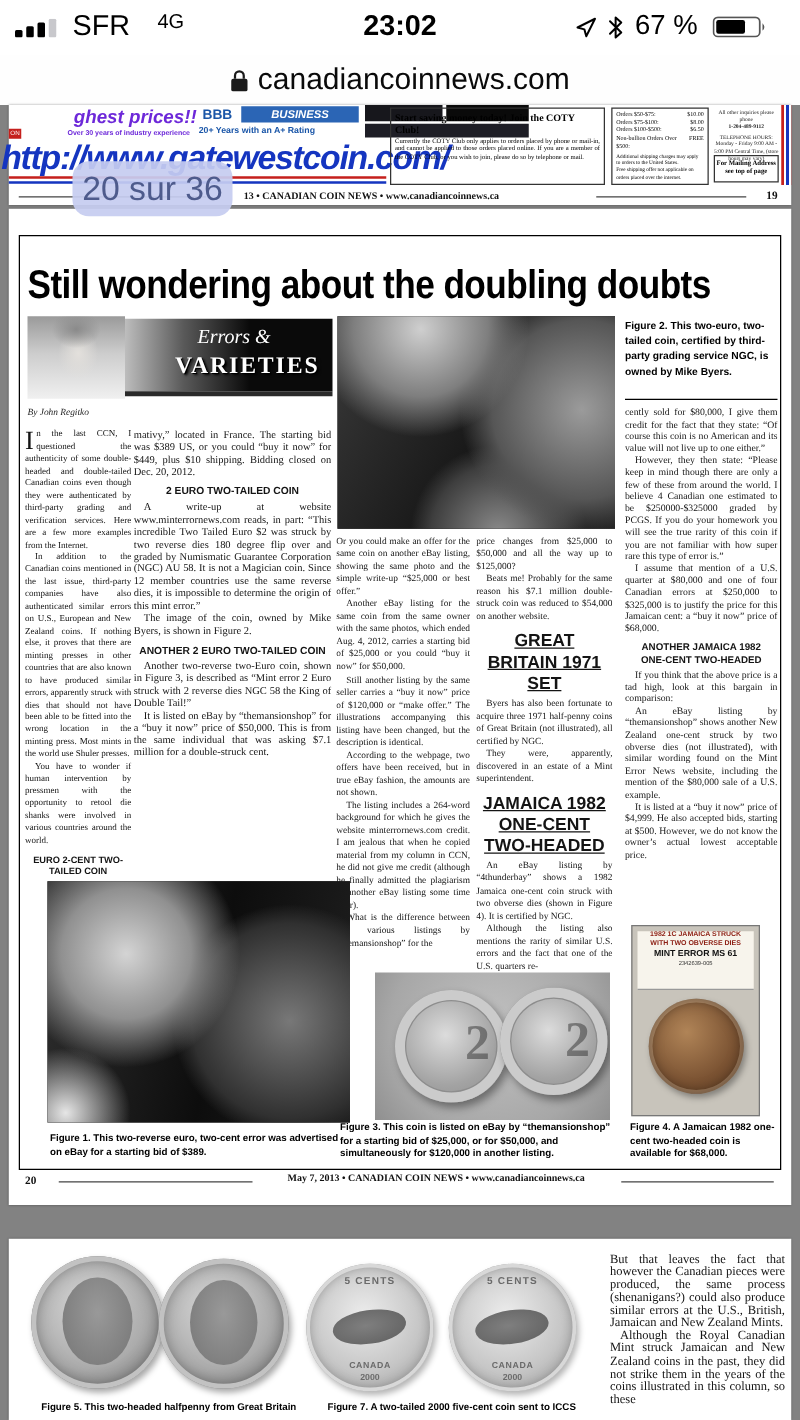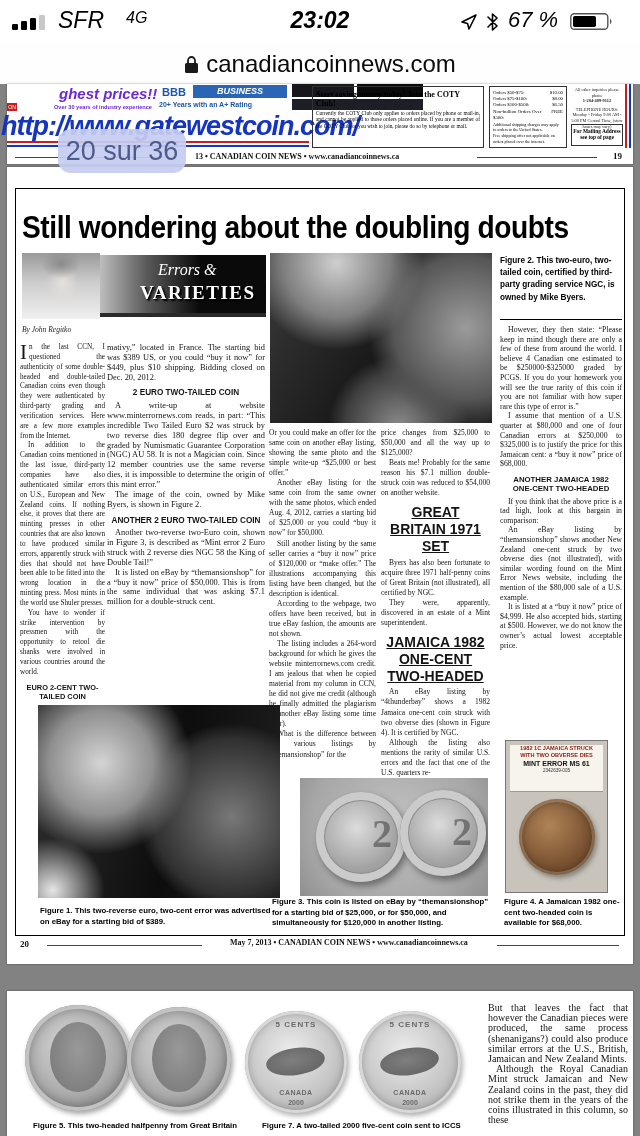--- a/index.html
+++ b/index.html
@@ -1,21 +1,21 @@
 <!DOCTYPE html>
 <html><head>
 <meta charset="utf-8">
 <style>
   html,body{margin:0;padding:0;background:#555;}
   #screen{position:relative;width:640px;height:1136px;margin:0 auto;background:#fff;overflow:hidden;
           font-family:"Liberation Sans",sans-serif;-webkit-font-smoothing:antialiased;}
   .abs{position:absolute;}
 
   
-  #statusbar{position:absolute;left:0;top:0;width:640px;height:44px;background:#fff;color:#000;font-style:italic;}
+  #statusbar{position:absolute;left:0;top:0;width:640px;height:44px;background:#fff;color:#000;}
   .sb-txt{position:absolute;top:7px;font-size:23px;font-weight:400;color:#000;}
   #sb-time{left:0;right:0;text-align:center;font-weight:700;}
   .sb-ico{position:absolute;}
 
   
   #urlbar{position:absolute;left:0;top:44px;width:640px;height:40px;background:#fefefe;
           border-bottom:1px solid #e2e2e2;display:flex;align-items:center;justify-content:center;gap:7px;}
   #urlbar span{font-size:24px;color:#0a0a0a;}
 
   
@@ -213,21 +213,21 @@
       <div class="abs photo" id="author-photo" style="left:15px;top:86px;width:78px;height:66px;"></div>
       <div class="abs" id="banner" style="left:93px;top:88px;width:166px;height:58px;">
         <span class="banner-l1">Errors &amp;</span>
         <span class="banner-l2">VARIETIES</span>
       </div>
       <div class="abs" id="byline" style="left:15px;top:158px;">By John Regitko</div>
 
       <div class="col c1" style="left:13px;top:176px;width:85px;height:360px;">
           <div class="t-pd">In the last CCN, I questioned the authenticity of some double-headed and double-tailed Canadian coins even though they were authenticated by third-party grading and verification services. Here are a few more examples from the Internet.</div>
           <div class="t-p">In addition to the Canadian coins mentioned in the last issue, third-party companies have also authenticated similar errors on U.S., European and New Zealand coins. If nothing else, it proves that there are minting presses in other countries that are also known to have produced similar errors, apparently struck with dies that should not have been able to be fitted into the wrong location in the minting press. Most mints in the world use Shuler presses.</div>
-          <div class="t-p">You have to wonder if strike intervention by pressmen with the opportunity to retool die shanks were involved in various countries around the world.</div>
+          <div class="t-p">You have to wonder if human intervention by pressmen with the opportunity to retool die shanks were involved in various countries around the world.</div>
           <div class="t-h">EURO 2-CENT TWO-TAILED COIN</div>
         </div>
       <div class="col c2" style="left:100px;top:176px;width:158px;height:360px;">
           <div class="t-pf">mativy,” located in France. The starting bid was $389 US, or you could “buy it now” for $449, plus $10 shipping. Bidding closed on Dec. 20, 2012.</div>
           <div class="t-h">2 EURO TWO-TAILED COIN</div>
           <div class="t-p">A write-up at website www.minterrornews.com reads, in part: “This incredible Two Tailed Euro $2 was struck by two reverse dies 180 degree flip over and graded by Numismatic Guarantee Corporation (NGC) AU 58. It is not a Magician coin. Since 12 member countries use the same reverse dies, it is impossible to determine the origin of this mint error.”</div>
           <div class="t-p">The image of the coin, owned by Mike Byers, is shown in Figure 2.</div>
           <div class="t-h">ANOTHER 2 EURO TWO-TAILED COIN</div>
           <div class="t-p">Another two-reverse two-Euro coin, shown in Figure 3, is described as “Mint error 2 Euro struck with 2 reverse dies NGC 58  the King of Double Tail!”</div>
           <div class="t-p">It is listed on eBay by “themansionshop” for a “buy it now” price of $50,000. This is from the same individual that was asking $7.1 million for a double-struck cent.</div>
@@ -250,20 +250,21 @@
           <div class="t-p">Byers has also been fortunate to acquire three 1971 half-penny coins of Great Britain (not illustrated), all certified by NGC.</div>
           <div class="t-p">They were, apparently, discovered in an estate of a Mint superintendent.</div>
           <div class="t-h">JAMAICA 1982 ONE-CENT TWO-HEADED</div>
           <div class="t-p">An eBay listing by “4thunderbay” shows a 1982 Jamaica one-cent coin struck with two obverse dies (shown in Figure 4). It is certified by NGC.</div>
           <div class="t-p">Although the listing also mentions the rarity of similar U.S. errors and the fact that one of the U.S. quarters re-</div>
         </div>
 
       <div class="abs sidecap" style="left:493px;top:88px;width:122px;">Figure 2. This two-euro, two-tailed coin, certified by third-party grading service NGC, is owned by Mike Byers.</div>
       <div class="abs" style="left:493px;top:152px;width:122px;height:1px;background:#000;"></div>
       <div class="col side" style="left:493px;top:158px;width:122px;height:412px;">
+          <div class="t-pf">cently sold for $80,000, I give them credit for the fact that they state: “Of course this coin is no American and its value will not live up to one either.”</div>
           <div class="t-p">However, they then state: “Please keep in mind though there are only a few of these from around the world. I believe 4 Canadian one estimated to be $250000-$325000 graded by PCGS. If you do your homework you will see the true rarity of this coin if you are not familiar with how super rare this type of error is.”</div>
           <div class="t-p">I assume that mention of a U.S. quarter at $80,000 and one of four Canadian errors at $250,000 to $325,000 is to justify the price for this Jamaican cent: a “buy it now” price of $68,000.</div>
           <div class="t-h">ANOTHER JAMAICA 1982 ONE-CENT TWO-HEADED</div>
           <div class="t-p">If you think that the above price is a tad high, look at this bargain in comparison:</div>
           <div class="t-p">An eBay listing by “themansionshop” shows another New Zealand one-cent struck by two obverse dies (not illustrated), with similar wording found on the Mint Error News website, including the mention of the $80,000 sale of a U.S. example.</div>
           <div class="t-p">It is listed at a “buy it now” price of $4,999. He also accepted bids, starting at $500. However, we do not know the owner’s actual lowest acceptable price.</div>
         </div>
 
       <div class="abs photo" id="photo-fig1" style="left:31px;top:538px;width:242px;height:193px;"></div>
 

